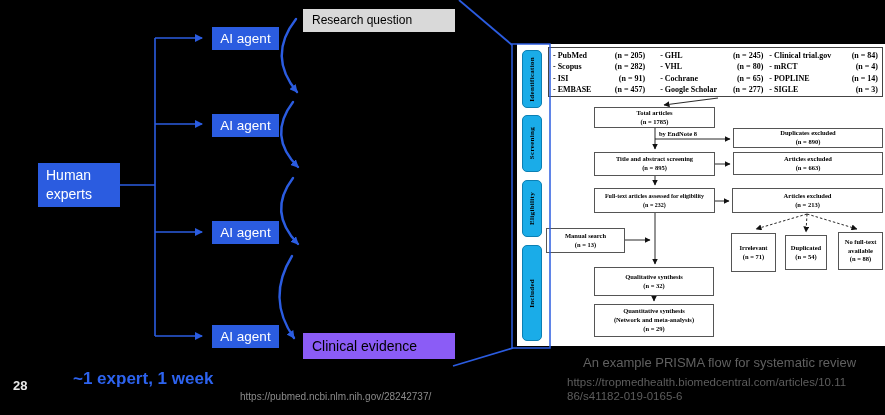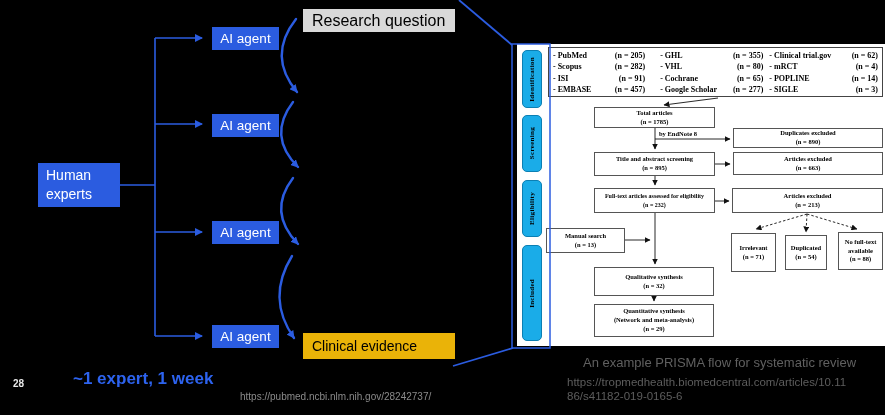--- a/index.html
+++ b/index.html
@@ -7,22 +7,22 @@
          font-family:"Liberation Sans",sans-serif;}
   .abs{position:absolute;}
   
   .bluebox{background:#2b5ce0;color:#fff;}
   #human-box{left:38px;top:163px;width:82px;height:44px;font-size:14px;line-height:1.35;
              padding:3px 0 13px 8px;box-sizing:border-box;}
   .agent{width:67px;height:23px;left:212px;font-size:13.5px;display:flex;align-items:center;
          justify-content:center;}
   #agent-0{top:27px;} #agent-1{top:114px;} #agent-2{top:221px;} #agent-3{top:325px;}
   #rq-box{left:303px;top:9px;width:152px;height:23px;background:#d9d9d9;color:#000;
-          font-size:16px;line-height:23px;padding-left:9px;box-sizing:border-box;}
-  #ce-box{left:303px;top:333px;width:152px;height:26px;background:#eab308;color:#000;
+          font-size:12px;line-height:23px;padding-left:9px;box-sizing:border-box;}
+  #ce-box{left:303px;top:333px;width:152px;height:26px;background:#8b5cf6;color:#000;
           font-size:14px;line-height:26px;padding-left:9px;box-sizing:border-box;}
   
   #prisma-white{left:517px;top:44px;width:368px;height:302px;background:#fff;}
   .stage{left:522px;width:20px;background:#1aace8;border:1px solid #0b7fb3;border-radius:5px;
          box-sizing:border-box;display:flex;align-items:center;justify-content:center;}
   .stage span{writing-mode:vertical-rl;transform:rotate(180deg);
         font-family:"Liberation Serif",serif;font-weight:bold;font-size:7px;color:#000;
         letter-spacing:.3px;}
   #stage-0{top:50px;height:58px;} #stage-1{top:115px;height:57px;}
   #stage-2{top:180px;height:57px;} #stage-3{top:245px;height:96px;}
@@ -46,21 +46,21 @@
   #fx-ex213{left:732px;top:188px;width:151px;height:25px;}
   #fx-manual{left:546px;top:228px;width:79px;height:25px;}
   #fx-qual{left:594px;top:267px;width:120px;height:29px;}
   #fx-quant{left:594px;top:304px;width:120px;height:33px;}
   #fx-irr{left:731px;top:233px;width:45px;height:39px;}
   #fx-dupl{left:785px;top:235px;width:42px;height:35px;}
   #fx-nofull{left:838px;top:232px;width:45px;height:38px;}
   #endnote-label{left:659px;top:130px;font-family:"Liberation Serif",serif;font-weight:bold;
       font-size:6.5px;color:#000;}
   
-  #page-number{left:13px;top:378px;color:#e8e8e8;font-size:10px;font-weight:600;}
+  #page-number{left:13px;top:378px;color:#e8e8e8;font-size:13px;font-weight:600;}
   #annotation{left:73px;top:369px;color:#2d63ef;font-size:17px;font-weight:bold;}
   #pubmed-url{left:240px;top:391px;color:#8a8a8a;font-size:10px;}
   #caption-title{left:583px;top:355px;color:#606060;font-size:13px;}
   #caption-url{left:567px;top:376px;color:#5d5d5d;font-size:11.5px;line-height:1.2;}
   svg{position:absolute;left:0;top:0;}
 </style>
 </head>
 <body>
 
 <div id="slide">
@@ -128,39 +128,39 @@
           <span class="vl">(n = 91)</span>
         </div>
       <div class="row">
           <span class="nm">- EMBASE</span>
           <span class="vl">(n = 457)</span>
         </div>
     </div>
     <div class="db-col" id="db-c1">
       <div class="row">
           <span class="nm">- GHL</span>
-          <span class="vl">(n = 355)</span>
+          <span class="vl">(n = 245)</span>
         </div>
       <div class="row">
           <span class="nm">- VHL</span>
           <span class="vl">(n = 80)</span>
         </div>
       <div class="row">
           <span class="nm">- Cochrane</span>
           <span class="vl">(n = 65)</span>
         </div>
       <div class="row">
           <span class="nm">- Google Scholar</span>
           <span class="vl">(n = 277)</span>
         </div>
     </div>
     <div class="db-col" id="db-c2">
       <div class="row">
           <span class="nm">- Clinical trial.gov</span>
-          <span class="vl">(n = 62)</span>
+          <span class="vl">(n = 84)</span>
         </div>
       <div class="row">
           <span class="nm">- mRCT</span>
           <span class="vl">(n = 4)</span>
         </div>
       <div class="row">
           <span class="nm">- POPLINE</span>
           <span class="vl">(n = 14)</span>
         </div>
       <div class="row">

